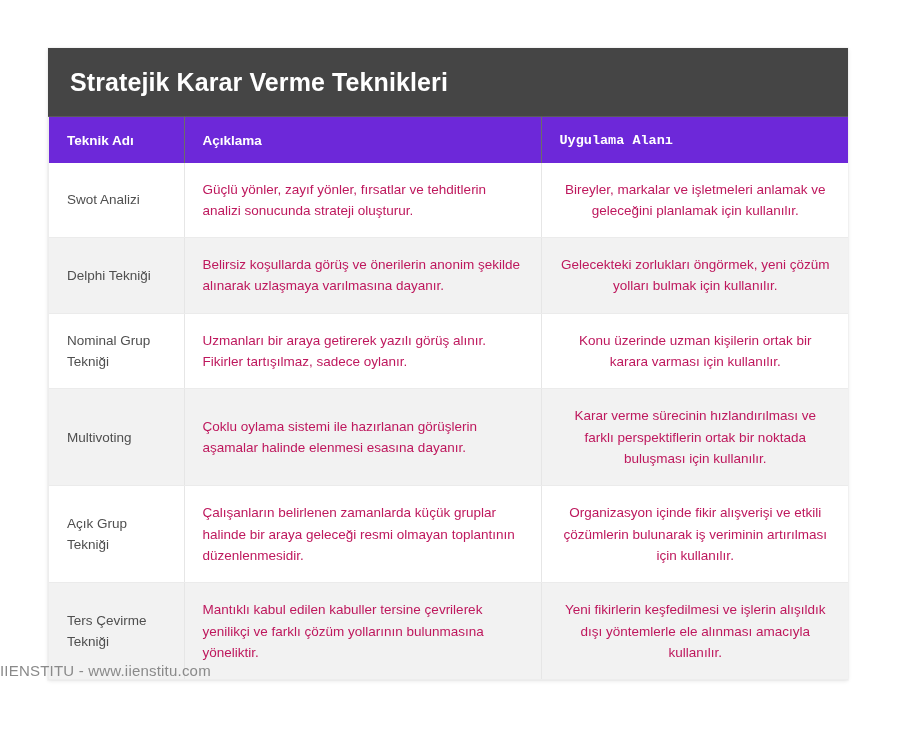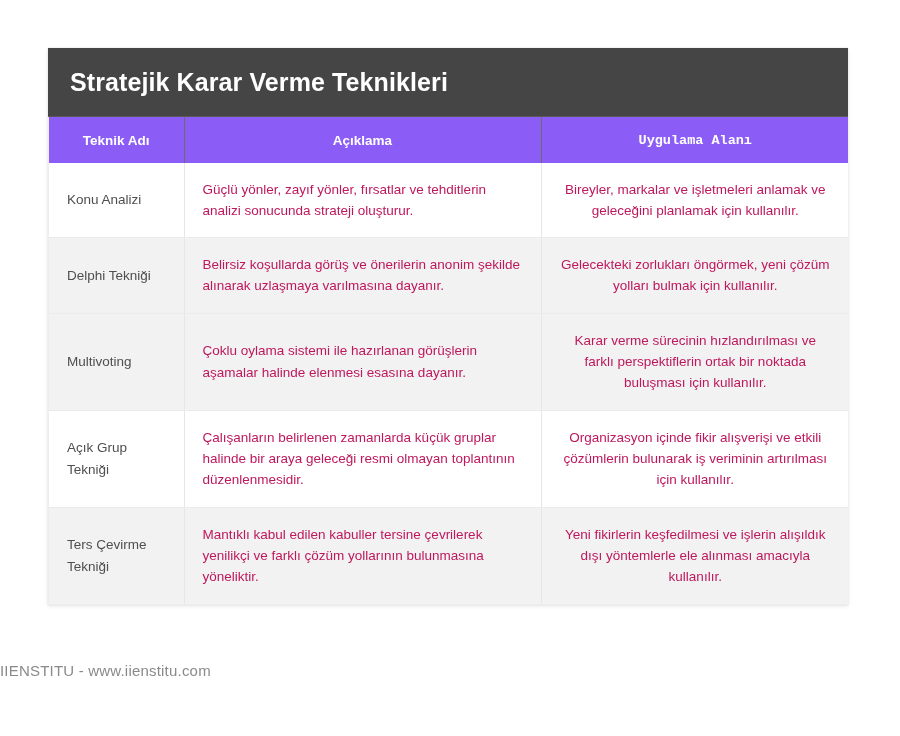--- a/index.html
+++ b/index.html
@@ -52,25 +52,25 @@
   table.grid {
     width: 100%;
     border-collapse: collapse;
     table-layout: fixed;
   }
   table.grid col.c1 { width: 135px; }
   table.grid col.c2 { width: 357px; }
   table.grid col.c3 { width: 308px; }
 
   thead th {
-    background: #8b5cf6;
+    background: #6d28d9;
     color: #ffffff;
     font-size: 13.5px;
     font-weight: bold;
-    text-align: center;
+    text-align: left;
     padding: 16px 18px 15px 18px;
     vertical-align: middle;
     border-right: 1px solid #6b6b6b;
   }
   thead th:last-child { border-right: none; font-family: Liberation Mono, monospace; }
 
   tbody td {
     font-size: 13.5px;
     line-height: 1.58;
     color: #4d4d4d;
@@ -133,31 +133,36 @@
         <thead>
           <tr>
             <th>Teknik Adı</th>
             <th>Açıklama</th>
             <th>Uygulama Alanı</th>
           </tr>
         </thead>
         <tbody>
 
           <tr class="odd">
-            <td class="col-name">Konu Analizi</td>
+            <td class="col-name">Swot Analizi</td>
             <td class="col-desc">Güçlü yönler, zayıf yönler, fırsatlar ve tehditlerin analizi sonucunda strateji oluşturur.</td>
             <td class="col-area">Bireyler, markalar ve işletmeleri anlamak ve geleceğini planlamak için kullanılır.</td>
           </tr>
 
           <tr class="even">
             <td class="col-name">Delphi Tekniği</td>
             <td class="col-desc">Belirsiz koşullarda görüş ve önerilerin anonim şekilde alınarak uzlaşmaya varılmasına dayanır.</td>
             <td class="col-area">Gelecekteki zorlukları öngörmek, yeni çözüm yolları bulmak için kullanılır.</td>
           </tr>
 
+          <tr class="odd">
+            <td class="col-name">Nominal Grup Tekniği</td>
+            <td class="col-desc">Uzmanları bir araya getirerek yazılı görüş alınır. Fikirler tartışılmaz, sadece oylanır.</td>
+            <td class="col-area">Konu üzerinde uzman kişilerin ortak bir karara varması için kullanılır.</td>
+          </tr>
 
           <tr class="even">
             <td class="col-name">Multivoting</td>
             <td class="col-desc">Çoklu oylama sistemi ile hazırlanan görüşlerin aşamalar halinde elenmesi esasına dayanır.</td>
             <td class="col-area">Karar verme sürecinin hızlandırılması ve farklı perspektiflerin ortak bir noktada buluşması için kullanılır.</td>
           </tr>
 
           <tr class="odd">
             <td class="col-name">Açık Grup Tekniği</td>
             <td class="col-desc">Çalışanların belirlenen zamanlarda küçük gruplar halinde bir araya geleceği resmi olmayan toplantının düzenlenmesidir.</td>

